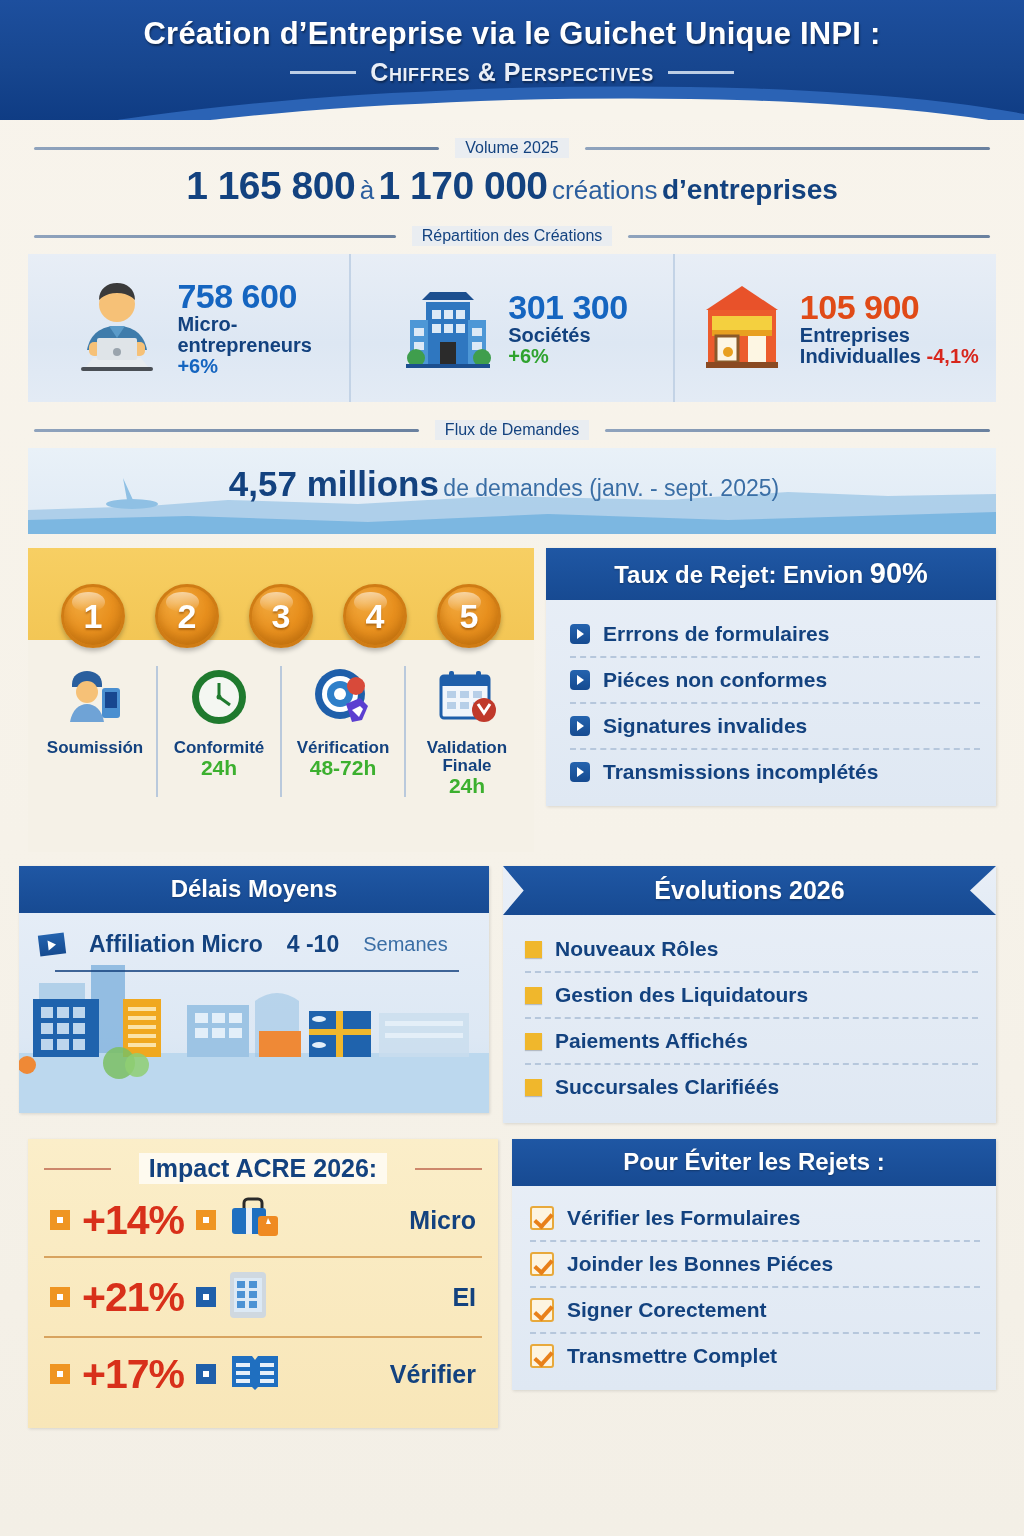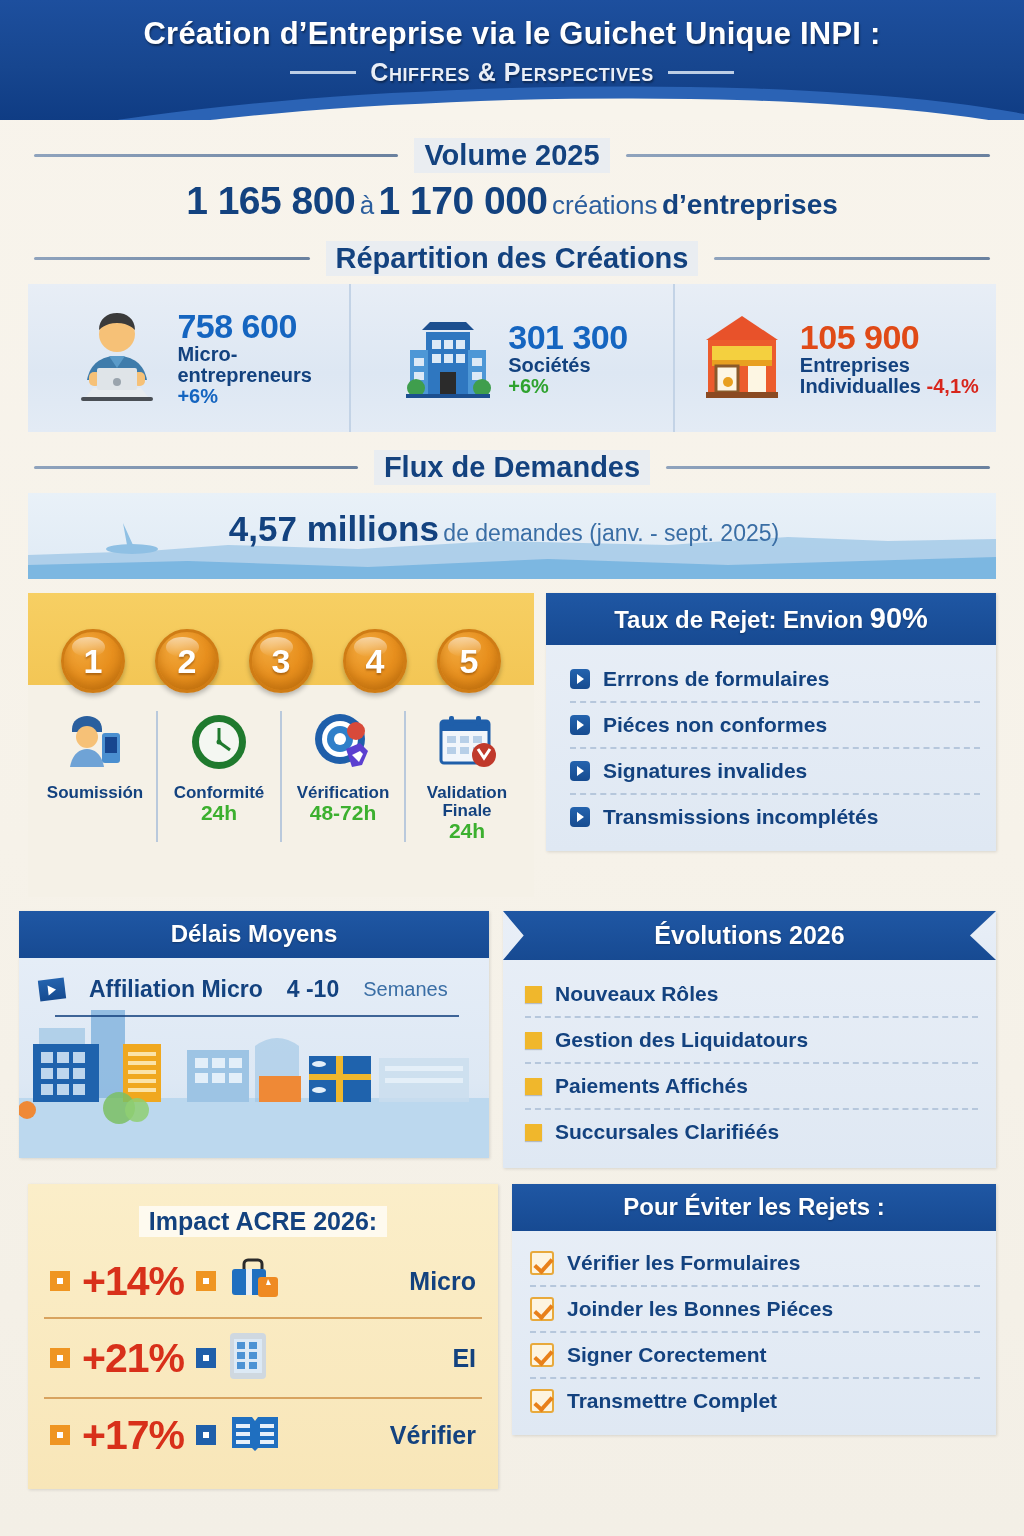--- a/index.html
+++ b/index.html
@@ -50,21 +50,21 @@
   }
   .h-rule { width: 66px; height: 3px; background: #dbe6f5; opacity: .85; }
 
   
   .sec-title-row {
     display: flex; align-items: center; justify-content: center; gap: 16px;
     padding: 0 34px; margin-top: 18px;
   }
   .sec-title-row .line { flex: 1; height: 3px; background: linear-gradient(90deg,#8fa3bd,#6a819f); border-radius: 2px; }
   .sec-title {
-    color: #13427f; font-size: 29px; font-weight: bold; white-space: nowrap;
+    color: #13427f; font-size: 16px; font-weight: normal; white-space: nowrap;
     background: rgba(222,232,245,.55); padding: 1px 10px;
   }
 
   
   .volume-line { text-align: center; margin-top: 6px; white-space: nowrap; }
   .vol-big { color: #13427f; font-size: 39px; font-weight: bold; letter-spacing: -.5px; }
   .vol-mid { color: #2b5e9e; font-size: 26px; }
   .vol-strong { color: #13427f; font-size: 28px; font-weight: bold; }
 
   
@@ -179,21 +179,21 @@
   }
   .evo-list { padding: 12px 18px 14px 22px; }
   .y-bullet { width: 17px; height: 17px; background: #f0b72c; flex: 0 0 auto; box-shadow: 0 1px 1px rgba(0,0,0,.2); }
 
   
   .row4 { display: flex; gap: 14px; margin: 16px 28px 0 28px; align-items: flex-start; }
   .acre-card {
     width: 470px; background: linear-gradient(180deg,#fbeec9 0%, #f8e6b8 100%);
     padding: 14px 16px 18px 16px; box-shadow: 1px 1px 3px rgba(0,0,0,.12);
   }
-  .acre-title-row { display: flex; align-items: center; justify-content: center; gap: 8px; flex-direction: column; }
+  .acre-title-row { display: flex; align-items: center; justify-content: center; gap: 28px; }
   .acre-title-row .line { flex: 1; height: 2px; background: #b4503a; opacity: .65; }
   .acre-title { color: #13427f; font-size: 25px; font-weight: bold; background: rgba(255,255,255,.72); padding: 1px 10px; white-space: nowrap; }
   .acre-row { display: flex; align-items: center; gap: 12px; padding: 12px 6px; }
   .acre-row + .acre-row { border-top: 2px solid #d8a35f; }
   .acre-pct { color: #d8301a; font-size: 41px; font-weight: bold; letter-spacing: -1px; }
   .acre-label { color: #13427f; font-size: 25px; font-weight: bold; }
   .mini-sq { width: 20px; height: 20px; flex: 0 0 auto; display: flex; align-items: center; justify-content: center; }
   .mini-sq.orange { background: #ef9522; }
   .mini-sq.blue { background: #1f5faa; }
   .mini-sq .dot { width: 6px; height: 6px; background: #fff; }

